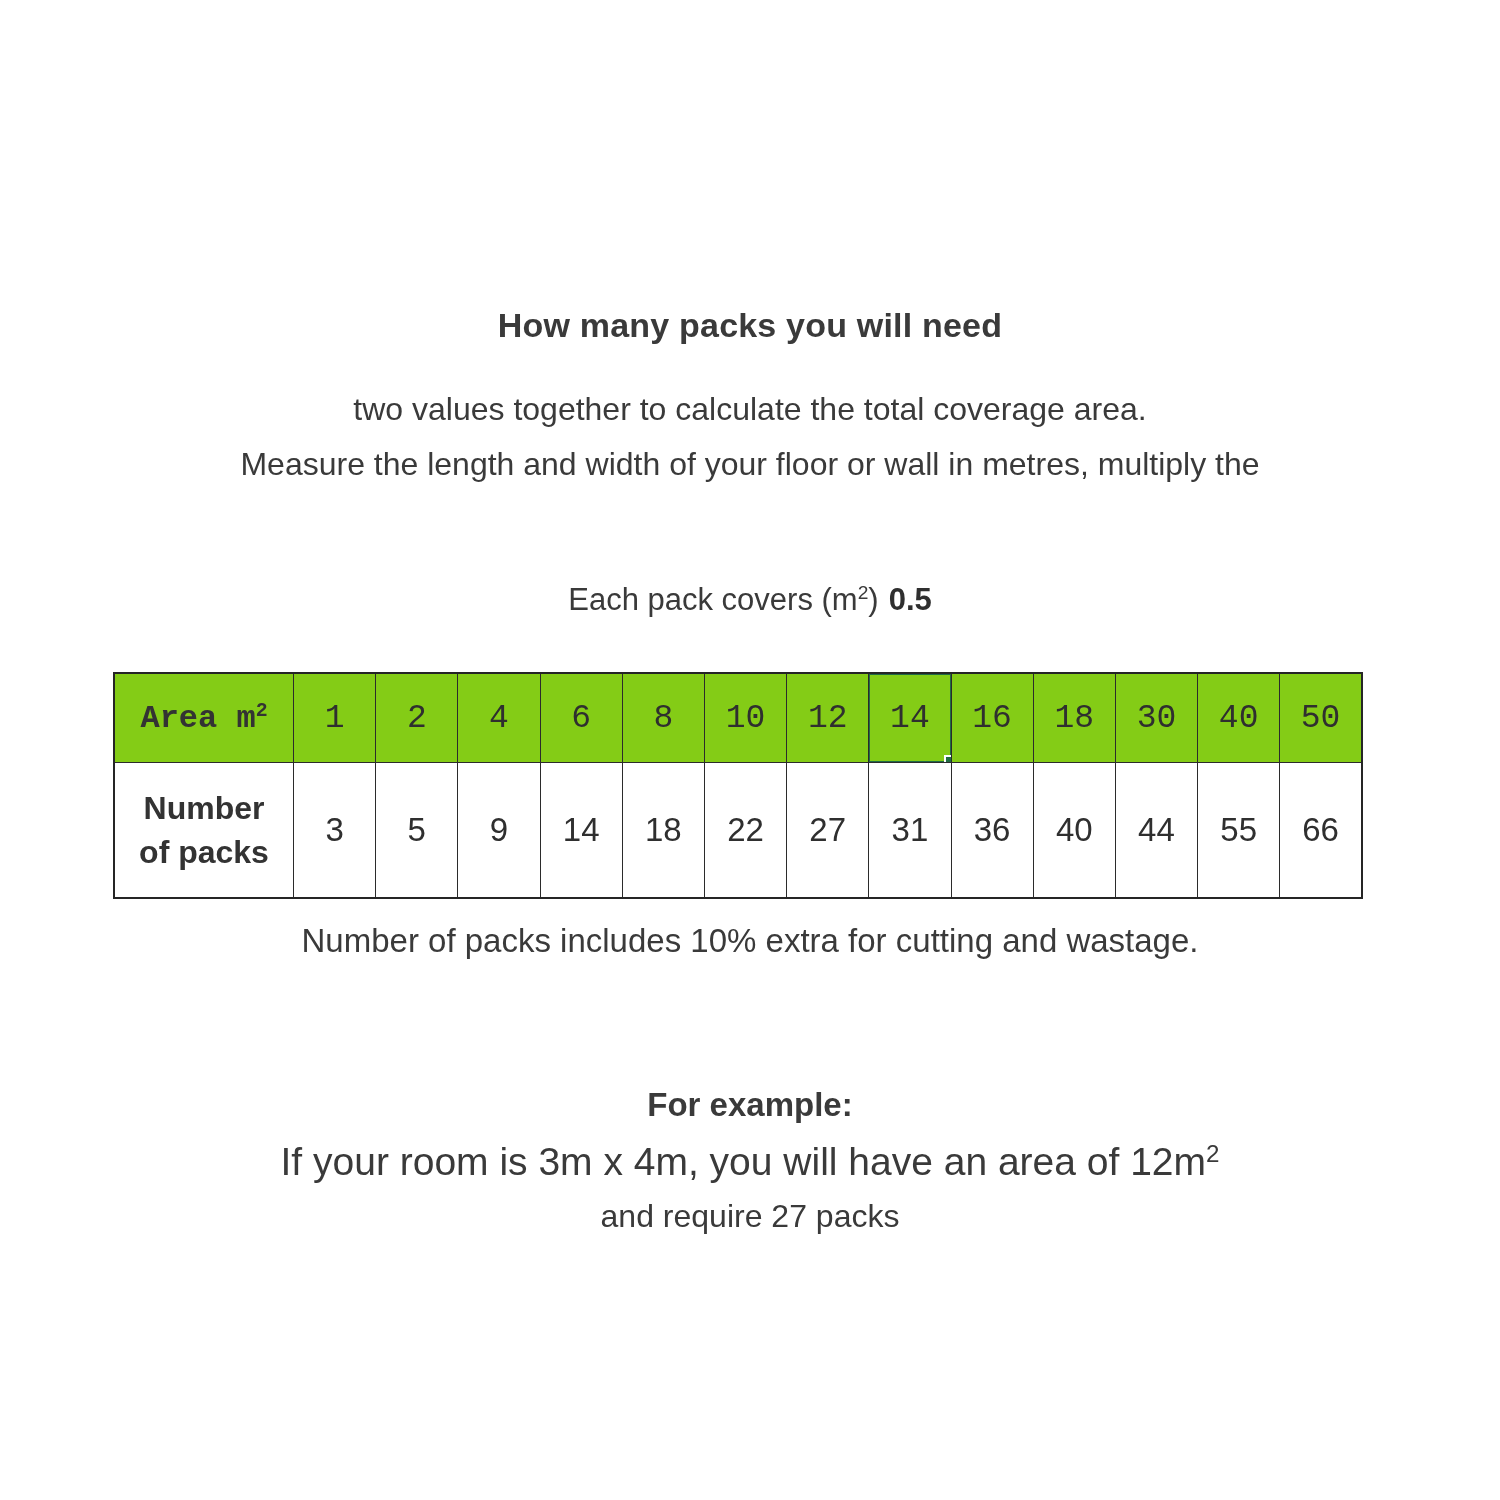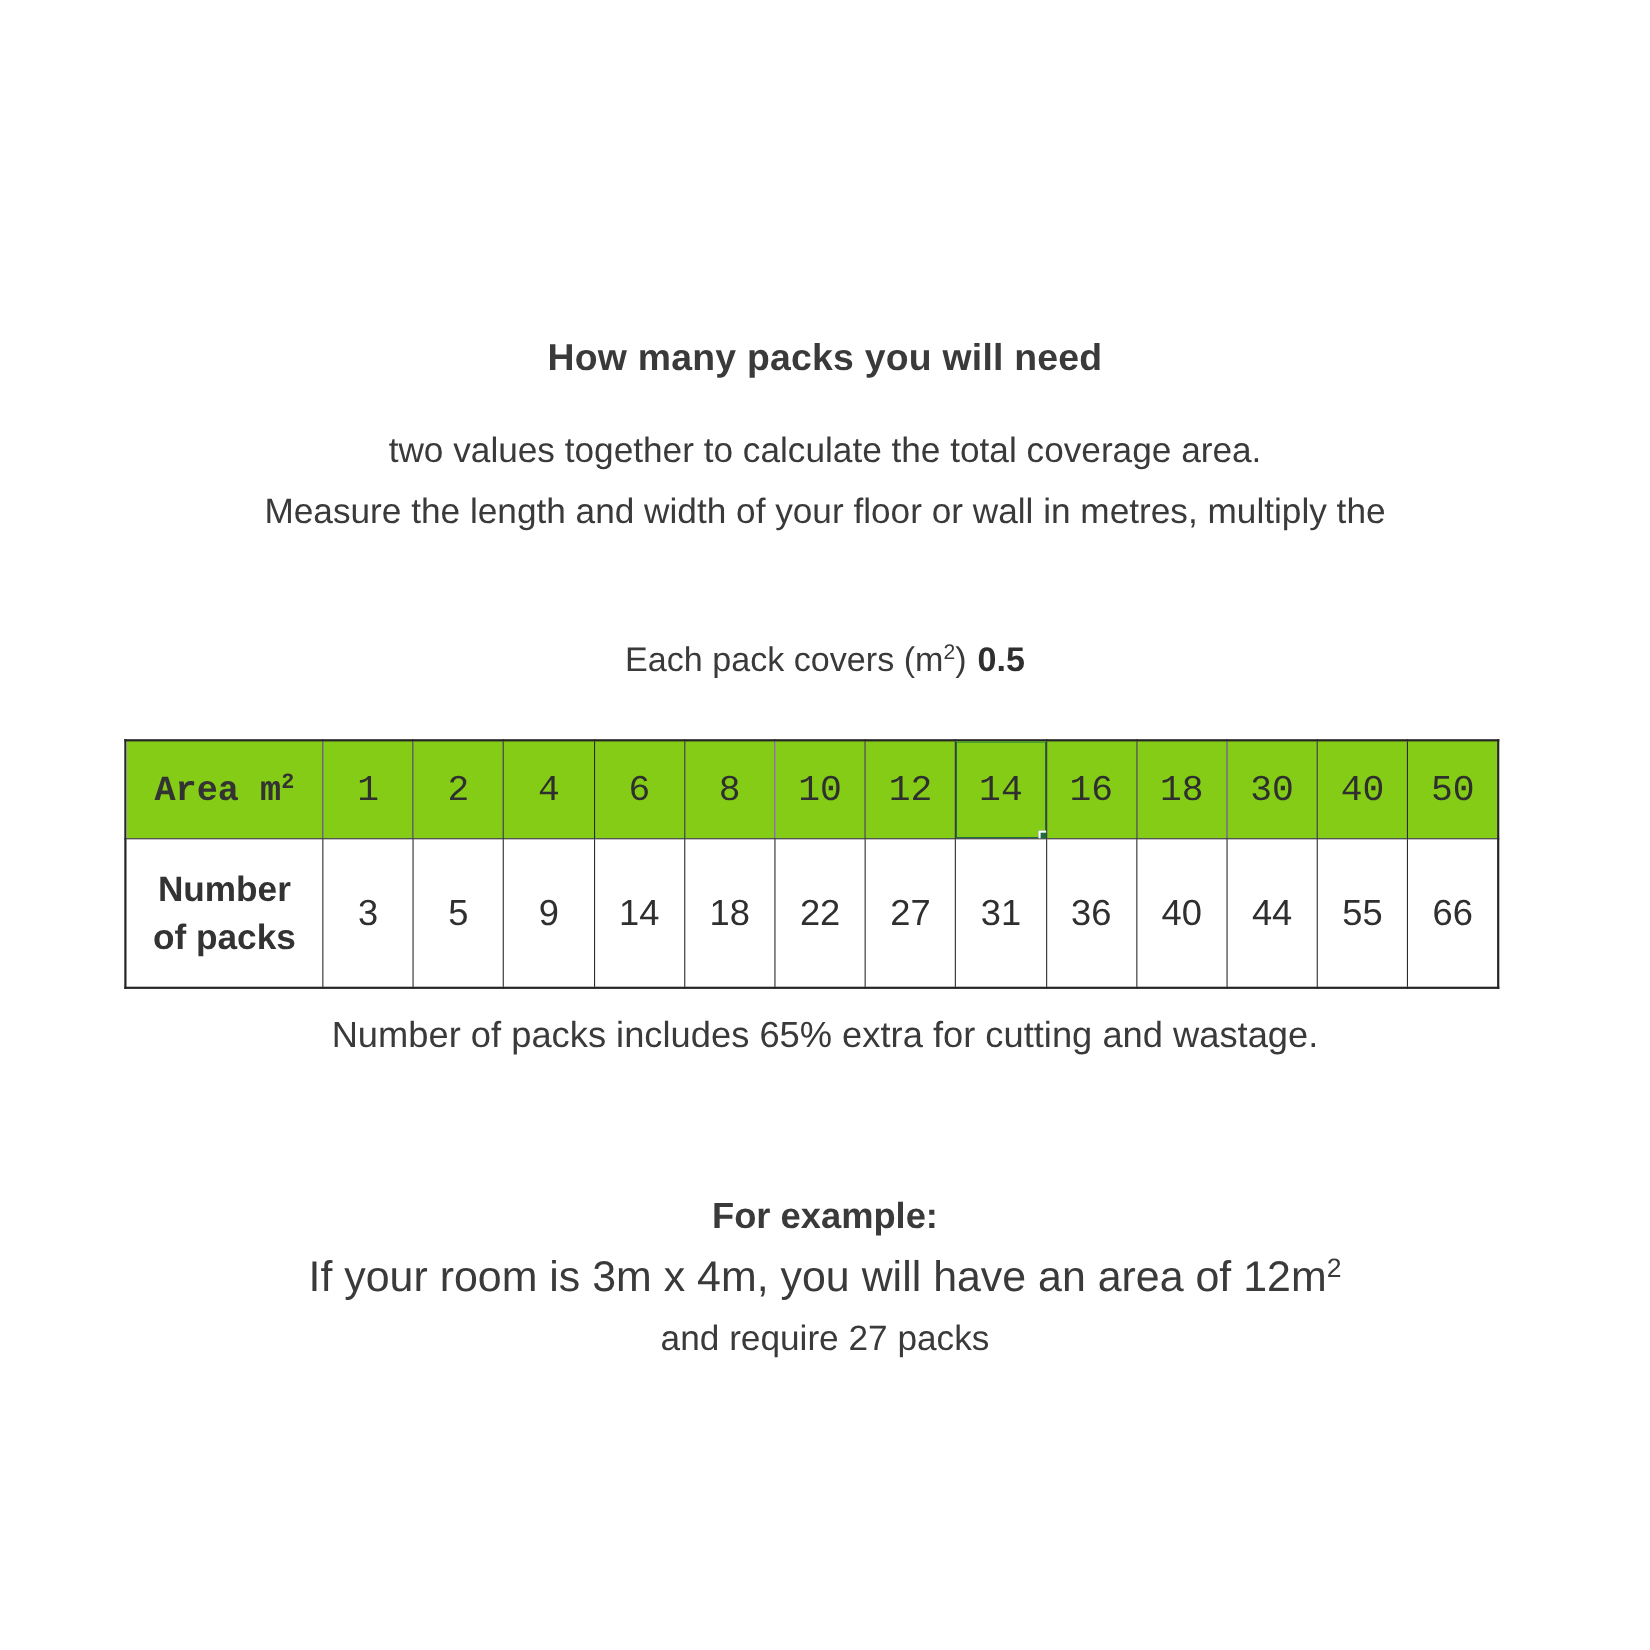--- a/index.html
+++ b/index.html
@@ -156,19 +156,19 @@
         <td>31</td>
         <td>36</td>
         <td>40</td>
         <td>44</td>
         <td>55</td>
         <td>66</td>
       </tr>
   </tbody>
 </table>
 
-<div class="abs footnote">Number of packs includes 65% extra for cutting and wastage.</div>
+<div class="abs footnote">Number of packs includes 10% extra for cutting and wastage.</div>
 
 <div class="abs example-heading">For example:</div>
 <div class="abs example-line1">
   <span>If your room is 3m x 4m, you will have an area of 12m</span><span class="sup">2</span>
 </div>
 <div class="abs example-line2">and require 27 packs</div>
 
 </body></html>

